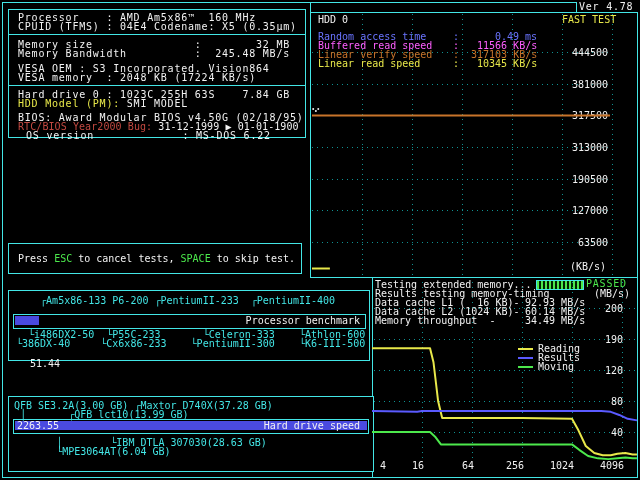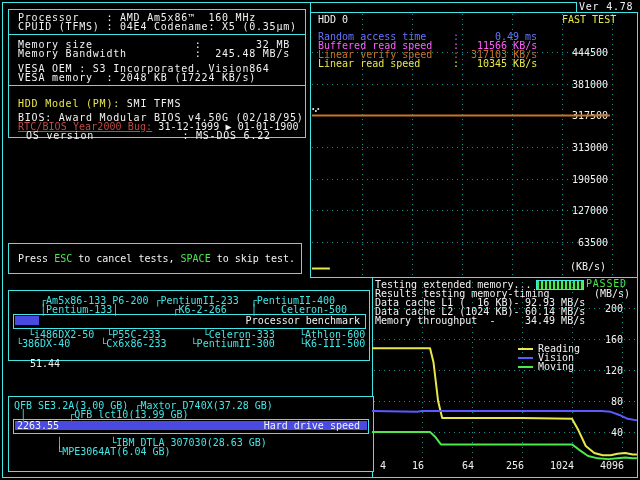--- a/index.html
+++ b/index.html
@@ -36,38 +36,38 @@
 
   <div class="box" id="info-box" style="left:8px;top:9px;width:296px;height:127px;">
     <div class="bline" style="left:0;top:24px;width:296px;height:1px;"></div>
     <div class="bline" style="left:0;top:75px;width:296px;height:1px;"></div>
   <div class="t-info" style="left: 9px; top: 3px;"><span style="color: rgb(242, 242, 242);">Processor    : AMD Am5x86™  160 MHz</span></div>
       <div class="t-info" style="left: 9px; top: 12px;"><span style="color: rgb(242, 242, 242);">CPUID (TFMS) : 04E4 Codename: X5 (0.35µm)</span></div>
       <div class="t-info" style="left: 9px; top: 30px;"><span style="color: rgb(242, 242, 242);">Memory size               :        32 MB</span></div>
       <div class="t-info" style="left: 9px; top: 39px;"><span style="color: rgb(242, 242, 242);">Memory Bandwidth          :  245.48 MB/s</span></div>
       <div class="t-info" style="left: 9px; top: 54px;"><span style="color: rgb(242, 242, 242);">VESA OEM : S3 Incorporated. Vision864</span></div>
       <div class="t-info" style="left: 9px; top: 63px;"><span style="color: rgb(242, 242, 242);">VESA memory  : 2048 KB (17224 KB/s)</span></div>
-      <div class="t-info" style="left: 9px; top: 89px;"><span style="color: rgb(232, 232, 74);">HDD Model (PM):</span><span style="color: rgb(242, 242, 242);"> SMI TFMS</span></div>
+      <div class="t-info" style="left: 9px; top: 80px;"><span style="color: rgb(242, 242, 242);">Hard drive 0 : 1023C 255H 63S    7.84 GB</span></div>
+      <div class="t-info" style="left: 9px; top: 89px;"><span style="color: rgb(232, 232, 74);">HDD Model (PM):</span><span style="color: rgb(242, 242, 242);"> SMI MODEL</span></div>
       <div class="t-info" style="left: 9px; top: 103px;"><span style="color: rgb(242, 242, 242);">BIOS: Award Modular BIOS v4.50G (02/18/95)</span></div>
-      <div class="t-info narrow" style="left: 9px; top: 112px;"><span style="color: rgb(192, 72, 64); text-decoration: underline;">RTC/BIOS Year2000 Bug:</span><span style="color: rgb(242, 242, 242);"> 31-12-1999 ▶ 01-01-1900</span></div>
+      <div class="t-info narrow" style="left: 9px; top: 112px;"><span style="color: rgb(192, 72, 64);">RTC/BIOS Year2000 Bug:</span><span style="color: rgb(242, 242, 242);"> 31-12-1999 ▶ 01-01-1900</span></div>
       <div class="t-info" style="left: 9px; top: 121px; margin-left: 8px;"><span style="color: rgb(242, 242, 242);">OS version             : MS-DOS 6.22</span></div>
     </div>
 
   <div class="box" id="esc-box" style="left:8px;top:243px;width:292px;height:29px;">
     <div class="t6" id="esc-text" style="left: 9px; top: 10px; color: rgb(242, 242, 242);"><span style="color: rgb(242, 242, 242);">Press </span><span style="color: rgb(76, 232, 76);">ESC</span><span style="color: rgb(242, 242, 242);"> to cancel tests, </span><span style="color: rgb(76, 232, 76);">SPACE</span><span style="color: rgb(242, 242, 242);"> to skip test.</span></div>
   </div>
 
   <div class="box" id="cpu-box" style="left:8px;top:290px;width:360px;height:69px;">
     <div class="bar" style="left:4px;top:23px;width:351px;height:13px;">
       <div class="barfill" id="cpu-fill" style="left: 1px; width: 24px; background: rgb(74, 74, 224);"></div>
       <div class="t6" style="left: 16px; top: 1px; color: rgb(242, 242, 242); margin-top: 43px;">51.44</div>
       <div class="t6" style="right: 5px; top: 1px; color: rgb(242, 242, 242);">Processor benchmark</div>
     </div>
   <div class="t6" style="left: 7px; top: 5px; color: rgb(67, 230, 230);">    ┌Am5x86-133 P6-200 ┌PentiumII-233  ┌PentiumII-400</div>
-      <div class="t6" style="left: 7px; top: 14px; color: rgb(67, 230, 230);">    │Pentium-133│         ┌K6-2-266    │    Celeron-500</div>
       <div class="t6" style="left: 7px; top: 39px; color: rgb(67, 230, 230);">  └i486DX2-50  └P55C-233       └Celeron-333    └Athlon-600</div>
       <div class="t6" style="left: 7px; top: 48px; color: rgb(67, 230, 230);">└386DX-40     └Cx6x86-233    └PentiumII-300    └K6-III-500</div>
     </div>
 
   <div class="box" id="drive-box" style="left:8px;top:396px;width:364px;height:74px;">
     <div class="bar" style="left:4px;top:22px;width:354px;height:13px;">
       <div class="barfill" id="drive-fill" style="left: 1px; width: 352px; background: rgb(74, 74, 224);"></div>
       <div class="t6" style="left: 3px; top: 1px; color: rgb(242, 242, 242);">2263.55</div>
       <div class="t6" style="right: 8px; top: 1px; color: rgb(242, 242, 242);">Hard drive speed</div>
     </div>
@@ -130,34 +130,34 @@
     <div class="hgrid" style="left: 374px; top: 339px; width: 262px;"></div>
     <div class="hgrid" style="left: 374px; top: 370px; width: 262px;"></div>
     <div class="hgrid" style="left: 374px; top: 401px; width: 262px;"></div>
     <div class="hgrid" style="left: 374px; top: 432px; width: 262px;"></div>
     <div class="vgrid" style="left: 422px; top: 282px; height: 176px;"></div>
     <div class="vgrid" style="left: 472px; top: 282px; height: 176px;"></div>
     <div class="vgrid" style="left: 522px; top: 282px; height: 176px;"></div>
     <div class="vgrid" style="left: 572px; top: 282px; height: 176px;"></div>
     <div class="vgrid" style="left: 622px; top: 282px; height: 176px;"></div>
     <div class="t6" style="left: 605px; top: 304px; color: rgb(242, 242, 242);">200</div>
-    <div class="t6" style="left: 605px; top: 335px; color: rgb(242, 242, 242);">160</div>
+    <div class="t6" style="left: 605px; top: 335px; color: rgb(242, 242, 242);">190</div>
     <div class="t6" style="left: 605px; top: 366px; color: rgb(242, 242, 242);">120</div>
     <div class="t6" style="left: 611px; top: 397px; color: rgb(242, 242, 242);">80</div>
     <div class="t6" style="left: 611px; top: 428px; color: rgb(242, 242, 242);">40</div>
     <div class="t6" style="left: 380px; top: 461px; color: rgb(242, 242, 242);">4</div>
     <div class="t6" style="left: 412px; top: 461px; color: rgb(242, 242, 242);">16</div>
     <div class="t6" style="left: 462px; top: 461px; color: rgb(242, 242, 242);">64</div>
     <div class="t6" style="left: 506px; top: 461px; color: rgb(242, 242, 242);">256</div>
     <div class="t6" style="left: 550px; top: 461px; color: rgb(242, 242, 242);">1024</div>
     <div class="t6" style="left: 600px; top: 461px; color: rgb(242, 242, 242);">4096</div>
     <div class="abs" style="left: 518px; top: 348px; width: 15px; height: 2px; background: rgb(232, 232, 74);"></div>
     <div class="t6" style="left: 538px; top: 344px; color: rgb(242, 242, 242);">Reading</div>
     <div class="abs" style="left: 518px; top: 357px; width: 15px; height: 2px; background: rgb(90, 90, 255);"></div>
-    <div class="t6" style="left: 538px; top: 353px; color: rgb(242, 242, 242);">Vision</div>
+    <div class="t6" style="left: 538px; top: 353px; color: rgb(242, 242, 242);">Results</div>
     <div class="abs" style="left: 518px; top: 366px; width: 15px; height: 2px; background: rgb(76, 232, 76);"></div>
     <div class="t6" style="left: 538px; top: 362px; color: rgb(242, 242, 242);">Moving</div>
     <svg width="265" height="200" viewBox="372 277 265 200" style="left: 372px; top: 277px;">
       <polyline points="372,348.3 422,348.3 430.04820237218405,348.3 433.48579046593244,362.25 438.0964047443681,401 442.18387305144006,418.05 522,418.05 572,418.825 577.720467262397,428.9 585.7686696345811,445.95000000000005 594.2945925804578,452.925 602.720467262397,455.25 610.7686696345811,455.25 617.344529780426,453.70000000000005 625.3927321526099,452.925 632.6303975824846,454.475 636.9513125040401,454.475" fill="none" stroke="#e8e84a" stroke-width="2" stroke-linejoin="round"></polyline>
       <polyline points="372,411.075 417.1838730514401,411.85 422,411.075 572,411.075 601.1854536457935,411.075 610.7686696345811,411.85 619.2945925804578,414.95 627.720467262397,418.825 636.9513125040401,420.375" fill="none" stroke="#5a5aff" stroke-width="2" stroke-linejoin="round"></polyline>
       <polyline points="372,432 430.04820237218405,432 435.0890489014253,436.65 440.87218755408674,444.4 572,444.4 579.1928094887362,449.82500000000005 588.0964047443681,456.025 597.9043403138371,458.35 608.2802777958082,459.125 617.344529780426,458.35 625.3927321526099,457.57500000000005 632.6303975824846,458.35 636.9513125040401,458.35" fill="none" stroke="#4ce84c" stroke-width="2" stroke-linejoin="round"></polyline>
     </svg>
     <div class="t6" style="left: 375px; top: 298px; color: rgb(242, 242, 242);">Data cache L1 (  16 KB)-</div>
     <div class="t6" style="left: 525px; top: 298px; color: rgb(242, 242, 242);">92.93 MB/s</div>
     <div class="t6" style="left: 375px; top: 307px; color: rgb(242, 242, 242);">Data cache L2 (1024 KB)-</div>

